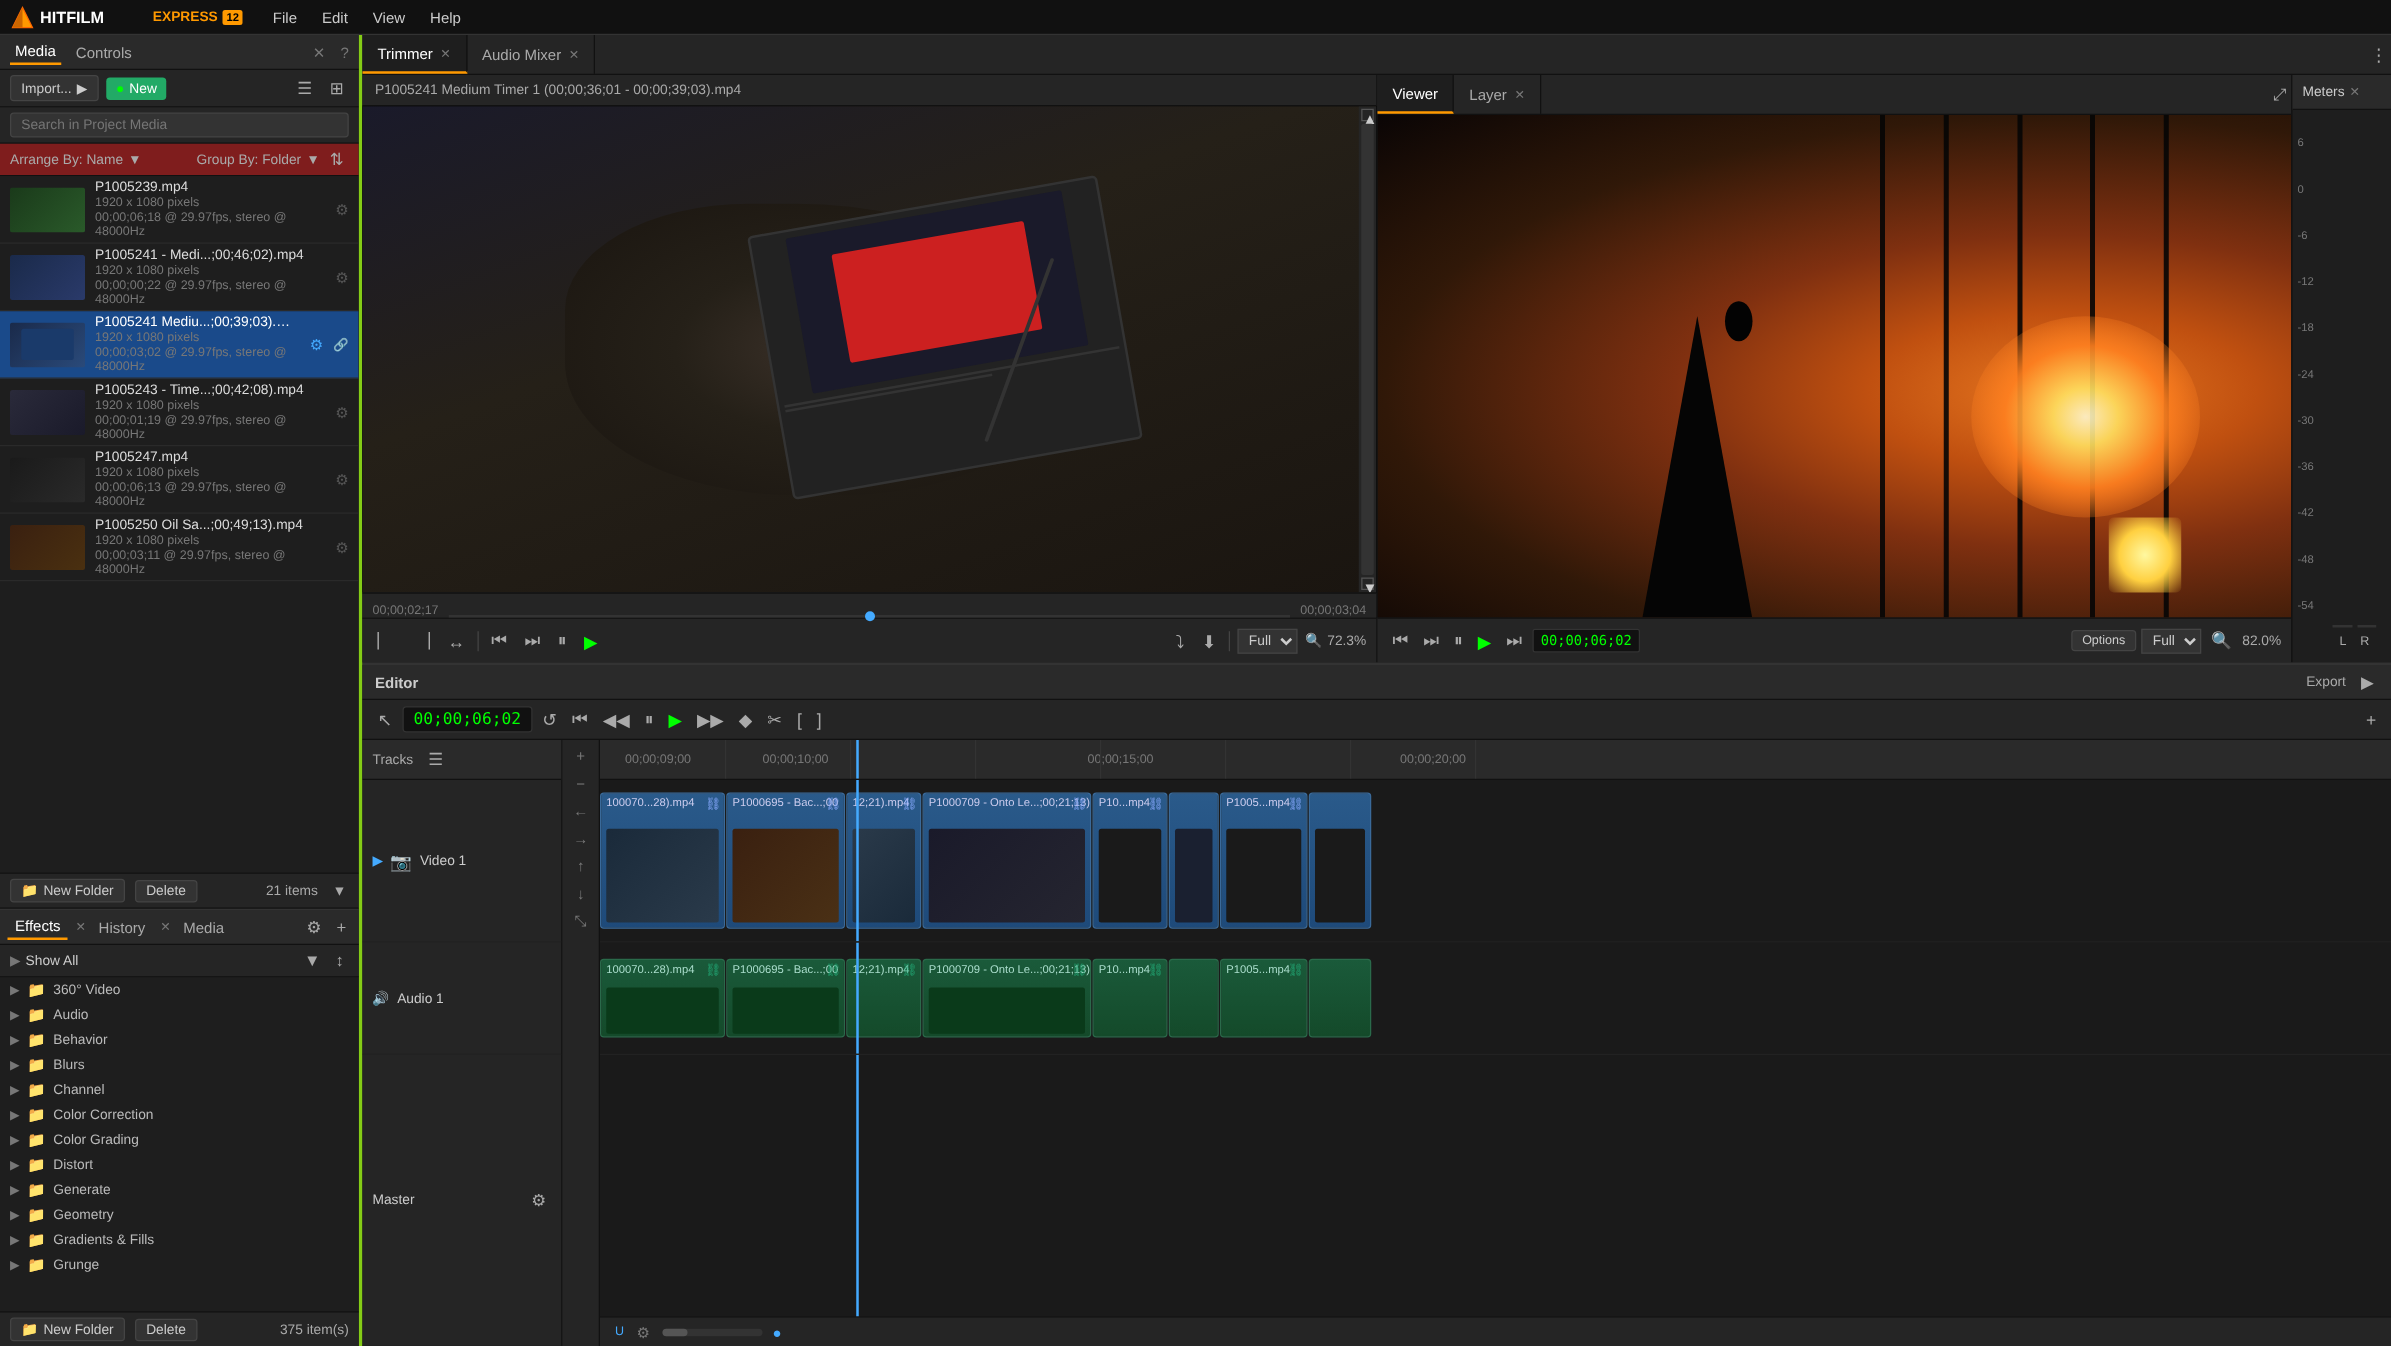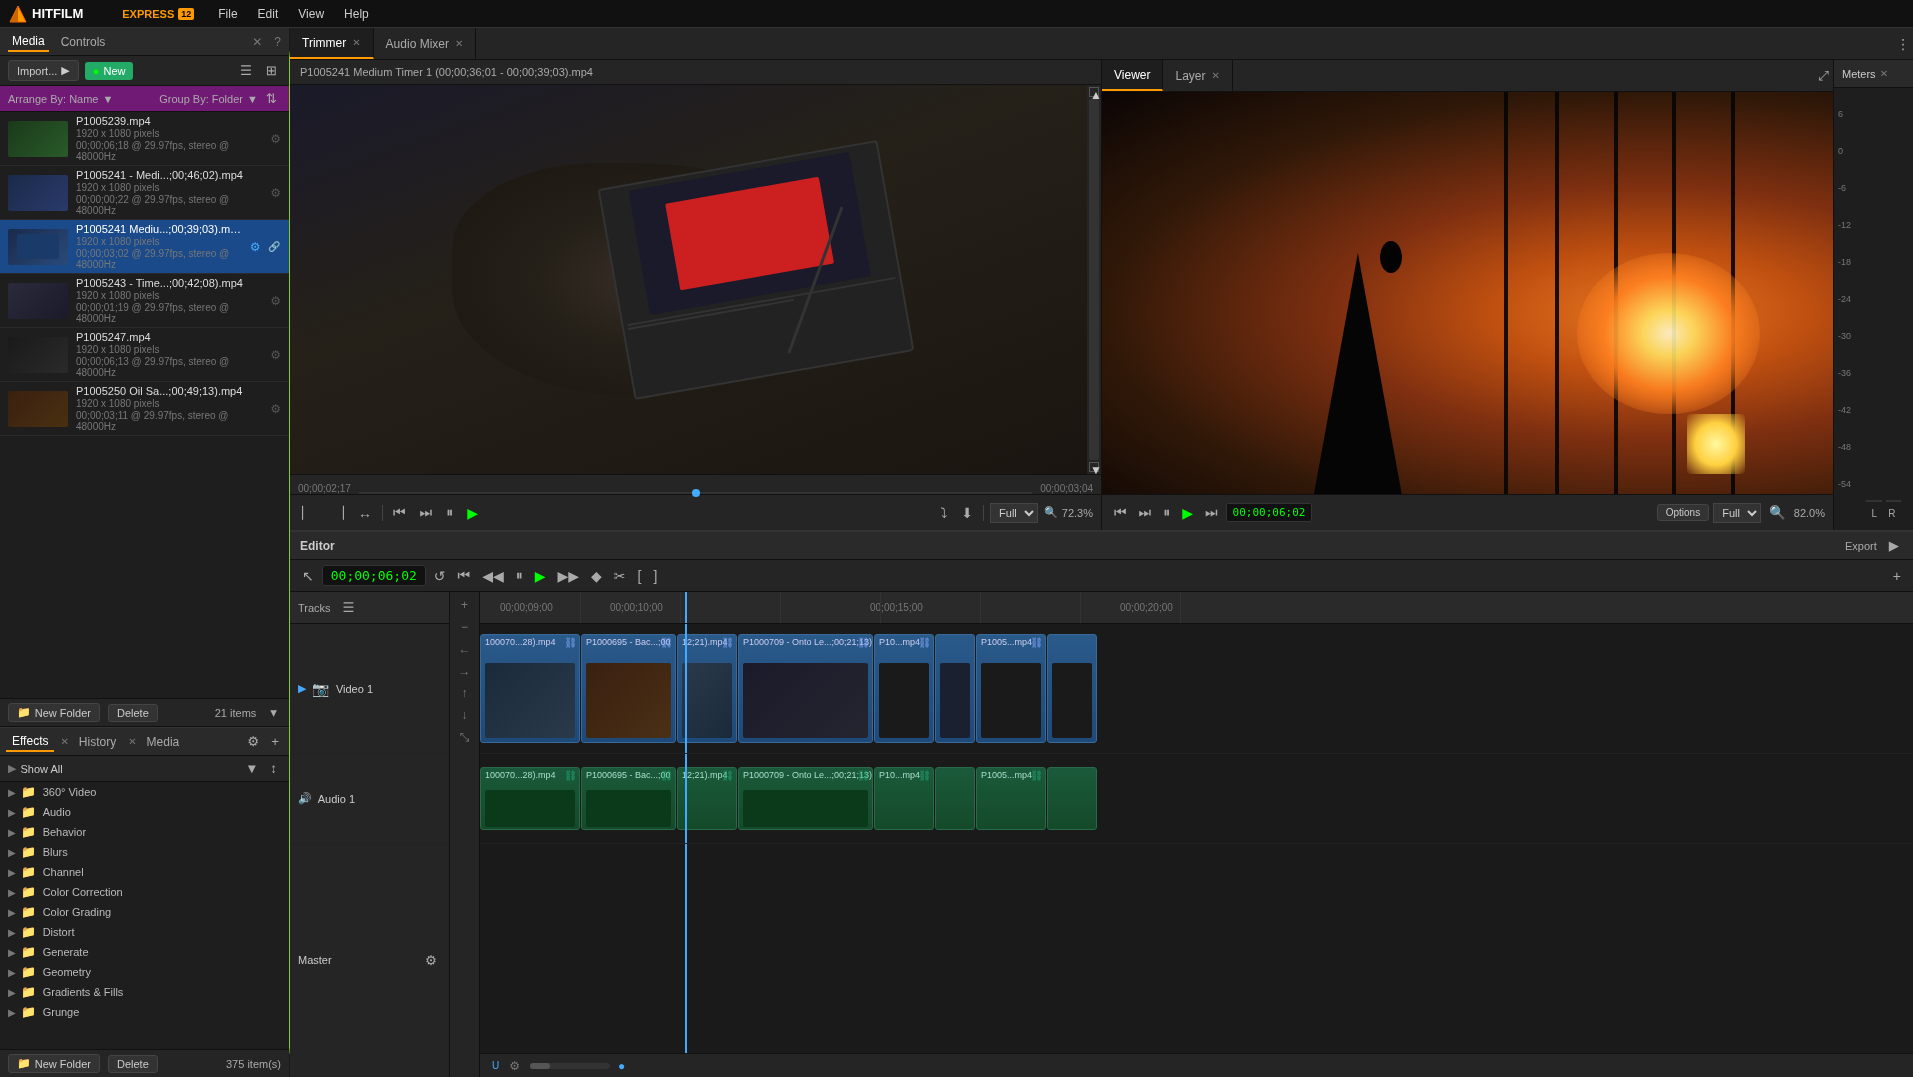--- a/index.html
+++ b/index.html
@@ -75,23 +75,22 @@
       flex: 1;
       overflow: hidden;
     }
 
     
     .left-panel {
       width: 290px;
       background: #1e1e1e;
       display: flex;
       flex-direction: column;
-      border-right: 1px solid #84cc16;
-      flex-shrink: 0;
-      border-radius: 30px;
+      border-right: 3px solid #84cc16;
+      flex-shrink: 0;
     }
 
     
     .media-panel {
       flex: 1;
       display: flex;
       flex-direction: column;
       border-bottom: 1px solid #111;
       overflow: hidden;
     }
@@ -157,21 +156,21 @@
       border-radius: 3px;
       font-size: 11px;
       outline: none;
     }
 
     .arrange-bar {
       display: flex;
       align-items: center;
       padding: 3px 8px;
       gap: 4px;
-      background: #701a75;
+      background: #7f1d1d;
       border-bottom: 1px solid #111;
       font-size: 11px;
       color: #aaa;
       flex-shrink: 0;
     }
 
     .media-list {
       flex: 1;
       overflow-y: auto;
       background: #1e1e1e;
@@ -680,20 +679,23 @@
           <span>Import...</span>
           <span>▶</span>
         </button>
         <button class="new-btn">
           <span style="color:#0f0;">●</span>
           <span>New</span>
         </button>
         <div style="flex:1"></div>
         <button class="icon-btn">☰</button>
         <button class="icon-btn">⊞</button>
+      </div>
+      <div class="search-bar">
+        <input type="text" placeholder="Search in Project Media" style="">
       </div>
       <div class="arrange-bar">
         <span>Arrange By: Name</span>
         <span style="color:#aaa;">▼</span>
         <span style="flex:1"></span>
         <span>Group By: Folder</span>
         <span style="color:#aaa;">▼</span>
         <button class="icon-btn">⇅</button>
       </div>
 

